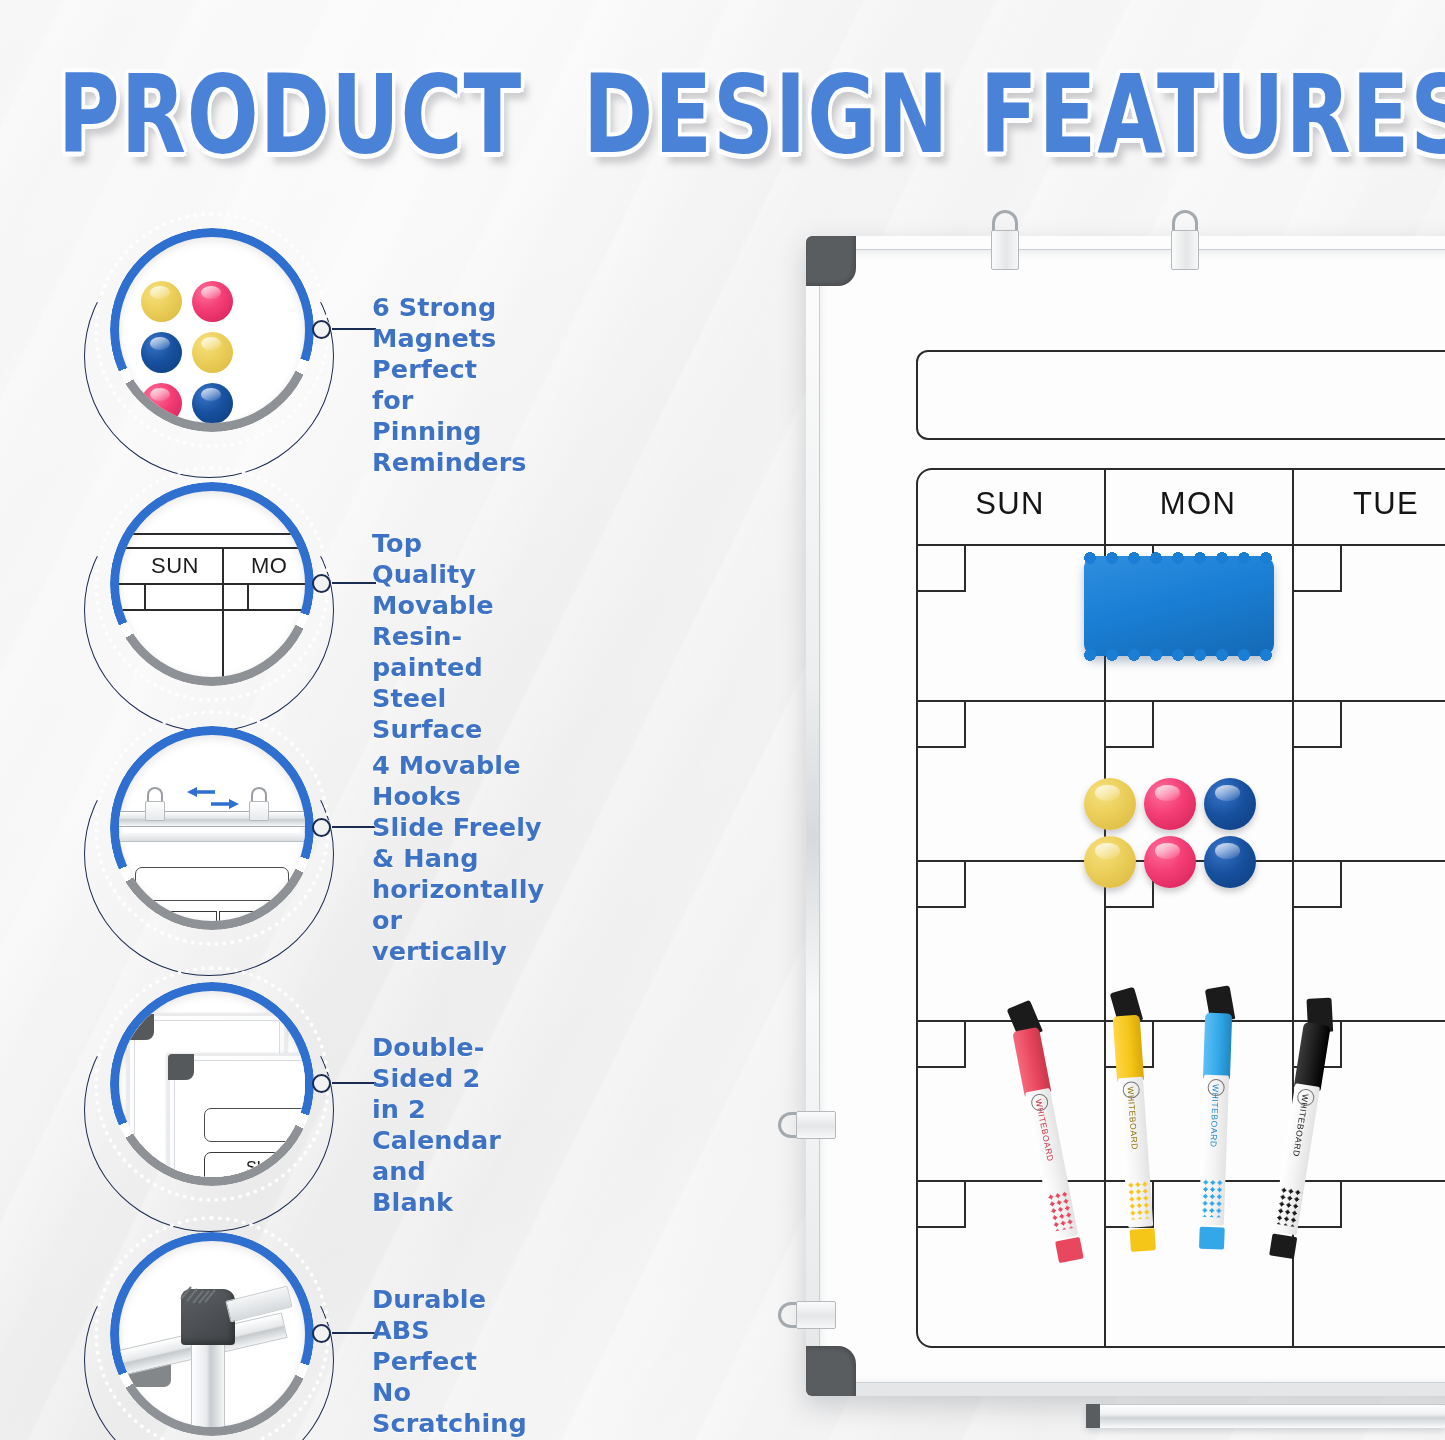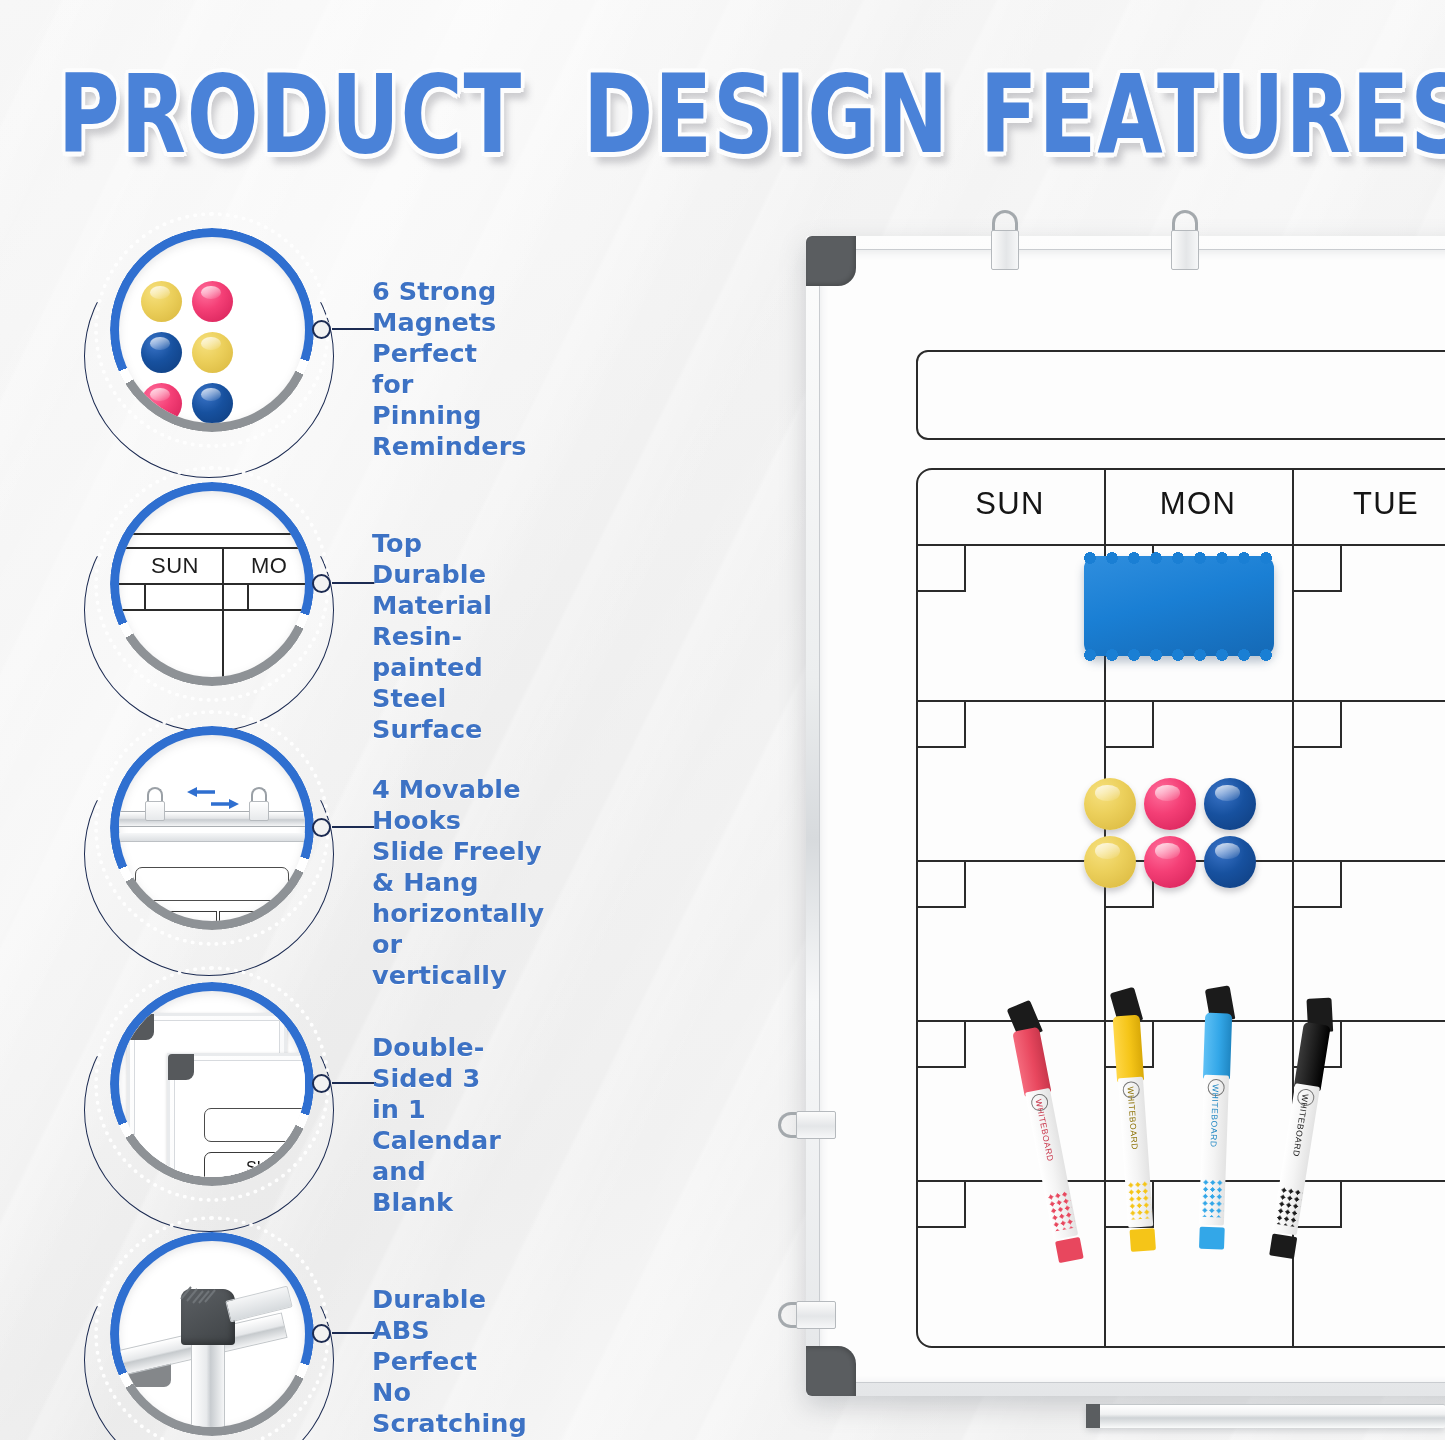--- a/index.html
+++ b/index.html
@@ -274,21 +274,21 @@
         <div class="mag m-pink"></div>
         <div class="mag m-blue"></div>
         <div class="mag m-yellow"></div>
         <div class="mag m-pink"></div>
         <div class="mag m-blue"></div>
       </div>
     </div>
     <div class="node"></div>
     <div class="leader"></div>
   </div>
-  <div class="ftext" style="top:68px;">6 Strong Magnets
+  <div class="ftext" style="top:84px;">6 Strong Magnets
 Perfect for Pinning Reminders</div>
 </div>
 
 <div class="feature" style="top:462px;">
   <div class="fig-wrap">
     <div class="swoosh"></div>
     <div class="dots"></div>
     <div class="ring"></div>
     <div class="disc">
       <div class="cal-zoom">
@@ -299,21 +299,21 @@
         <div class="cz-line" style="left:103px;top:56px;width:2px;height:132px;"></div>
         <div class="cz-line" style="left:25px;top:92px;width:2px;height:26px;"></div>
         <div class="cz-line" style="left:128px;top:92px;width:2px;height:26px;"></div>
         <div class="cz-lbl" style="left:32px;top:62px;">SUN</div>
         <div class="cz-lbl" style="left:132px;top:62px;">MO</div>
       </div>
     </div>
     <div class="node"></div>
     <div class="leader"></div>
   </div>
-  <div class="ftext" style="top:66px;">Top Durable Material
+  <div class="ftext" style="top:66px;">Top Quality Movable
 Resin-painted Steel Surface</div>
 </div>
 
 <div class="feature" style="top:706px;">
   <div class="fig-wrap">
     <div class="swoosh"></div>
     <div class="dots"></div>
     <div class="ring"></div>
     <div class="disc">
       <div class="rail"></div>
@@ -330,21 +330,21 @@
         <path d="M2 7 L12 2 L12 5.3 L30 5.3 L30 8.7 L12 8.7 L12 12 Z" fill="#2f6fd0"></path>
         <path d="M54 19 L44 14 L44 17.3 L26 17.3 L26 20.7 L44 20.7 L44 24 Z" fill="#2f6fd0"></path>
       </svg>
       <div class="box-lbl"></div>
       <div class="wk" style="left:22px;width:76px;">MON</div>
       <div class="wk" style="left:100px;width:76px;">TUE</div>
     </div>
     <div class="node"></div>
     <div class="leader"></div>
   </div>
-  <div class="ftext" style="top:68px;">4 Movable Hooks
+  <div class="ftext" style="top:44px;">4 Movable Hooks
 Slide Freely &amp; Hang horizontally
 or vertically</div>
 </div>
 
 <div class="feature" style="top:962px;">
   <div class="fig-wrap">
     <div class="swoosh"></div>
     <div class="dots"></div>
     <div class="ring"></div>
     <div class="disc">
@@ -359,21 +359,21 @@
                     border:1.4px solid #4c4c4c;border-radius:7px;"></div>
         <div style="position:absolute;left:34px;top:96px;width:118px;height:44px;
                     border:1.4px solid #3a3a3a;border-radius:7px 0 0 0;
                     font-size:16px;color:#151515;text-align:center;line-height:30px;">SUN</div>
 
       </div>
     </div>
     <div class="node"></div>
     <div class="leader"></div>
   </div>
-  <div class="ftext" style="top:70px;">Double-Sided 3 in 1
+  <div class="ftext" style="top:70px;">Double-Sided 2 in 2
 Calendar and Blank</div>
 </div>
 
 <div class="feature" style="top:1212px;">
   <div class="fig-wrap">
     <div class="swoosh"></div>
     <div class="dots"></div>
     <div class="ring"></div>
     <div class="disc">
       <div style="position:absolute;left:8px;top:108px;width:44px;height:38px;

